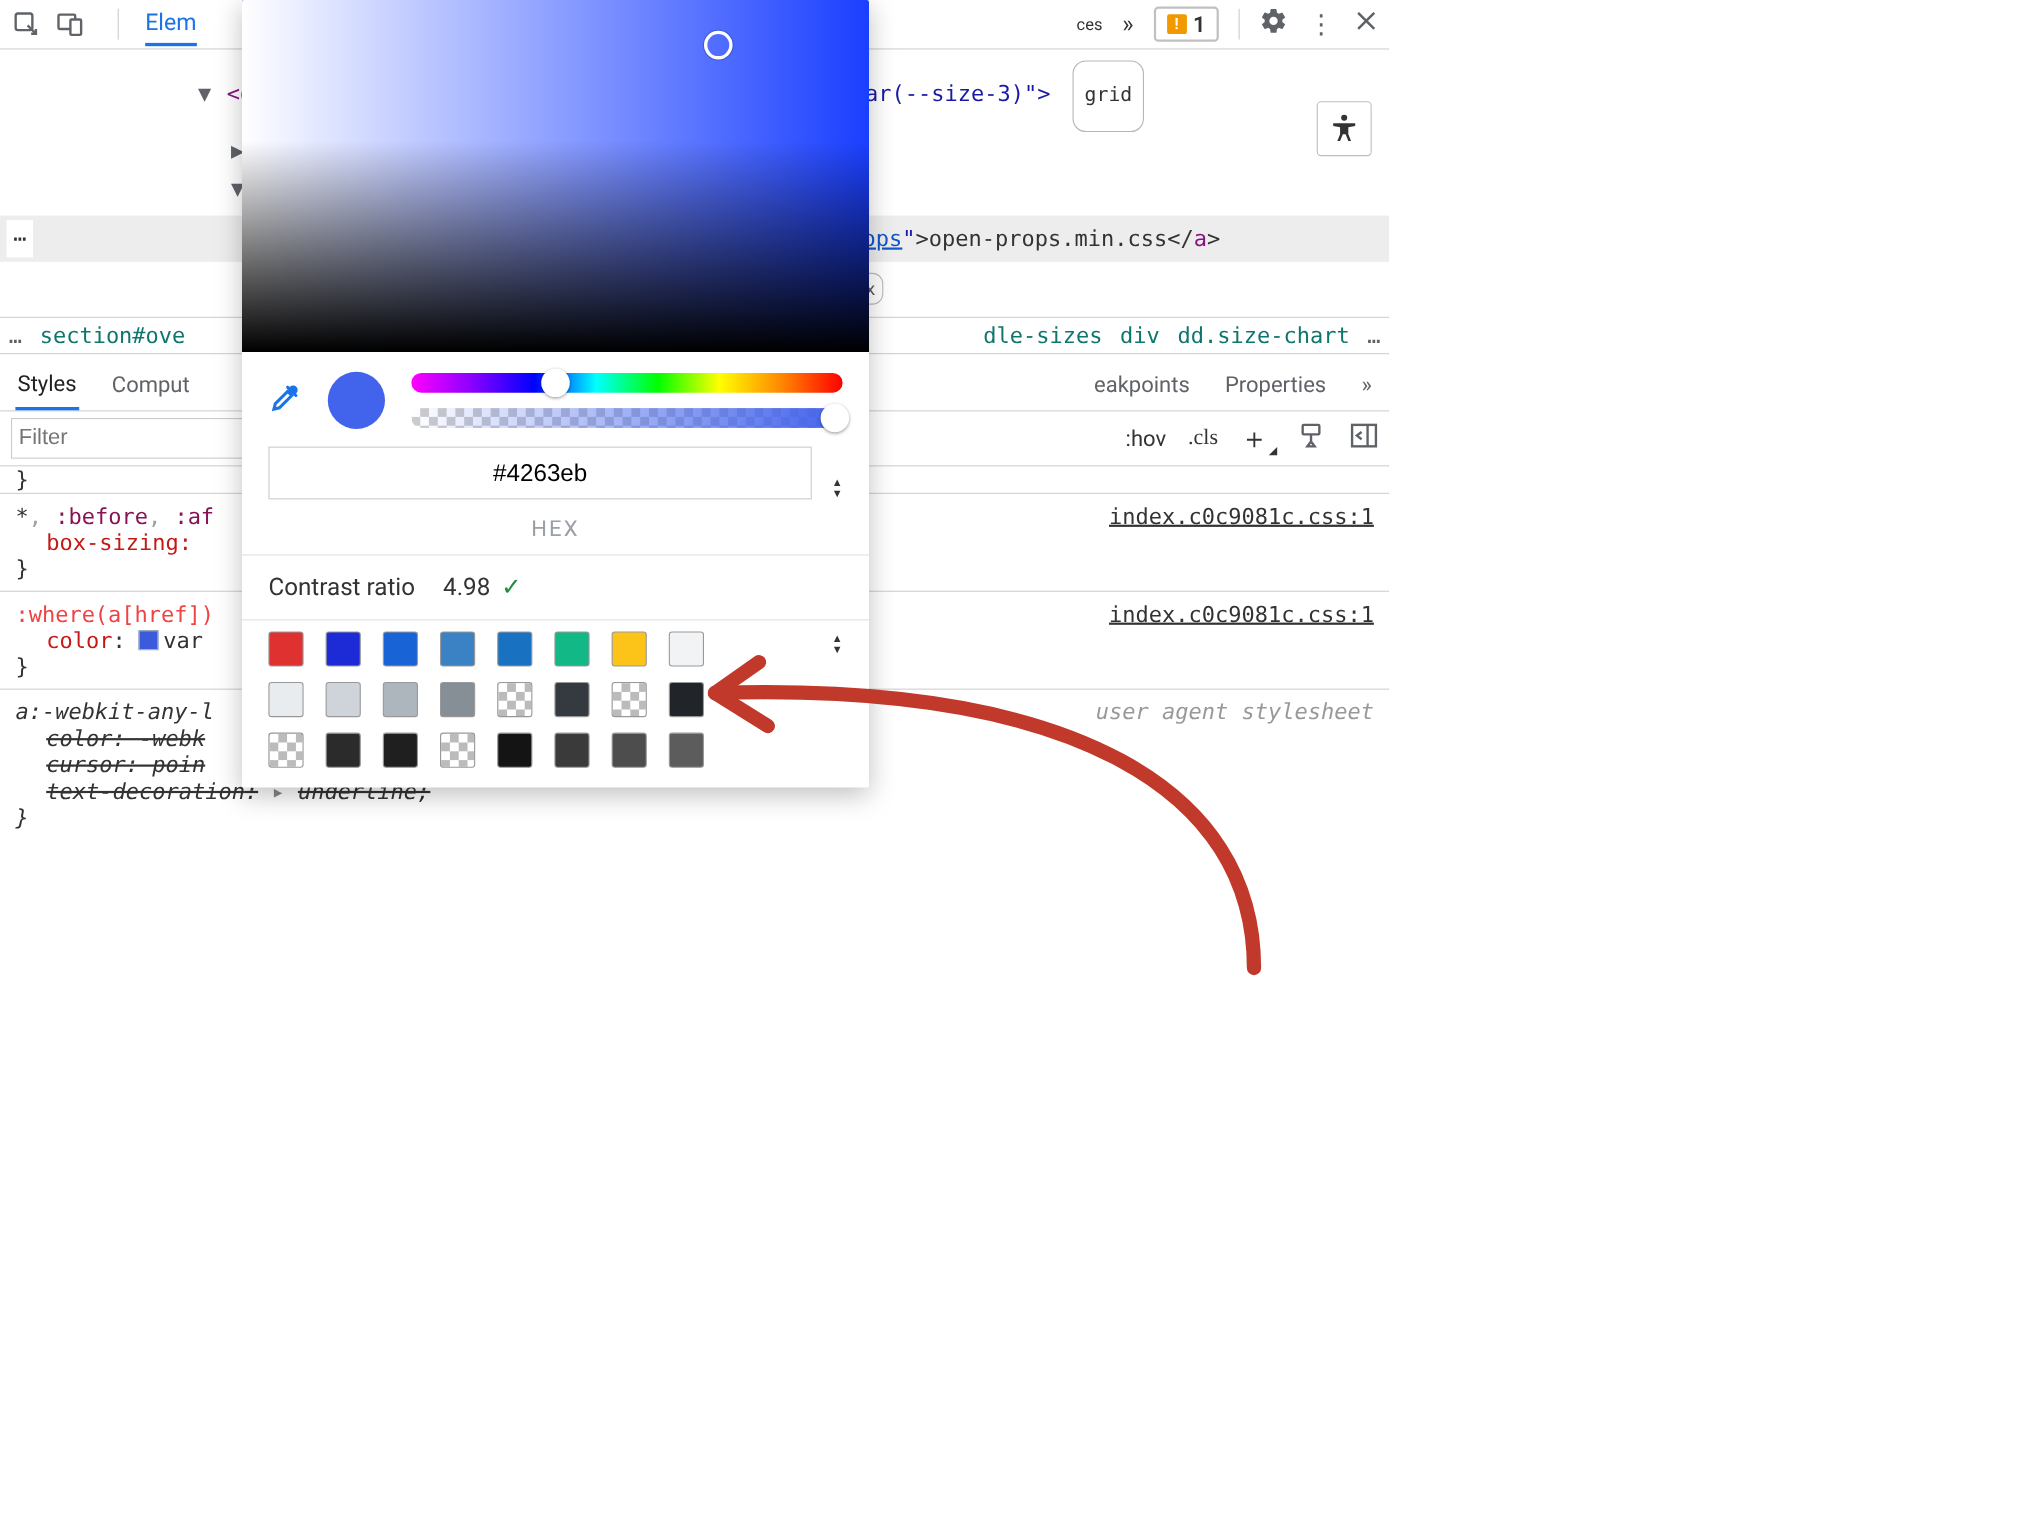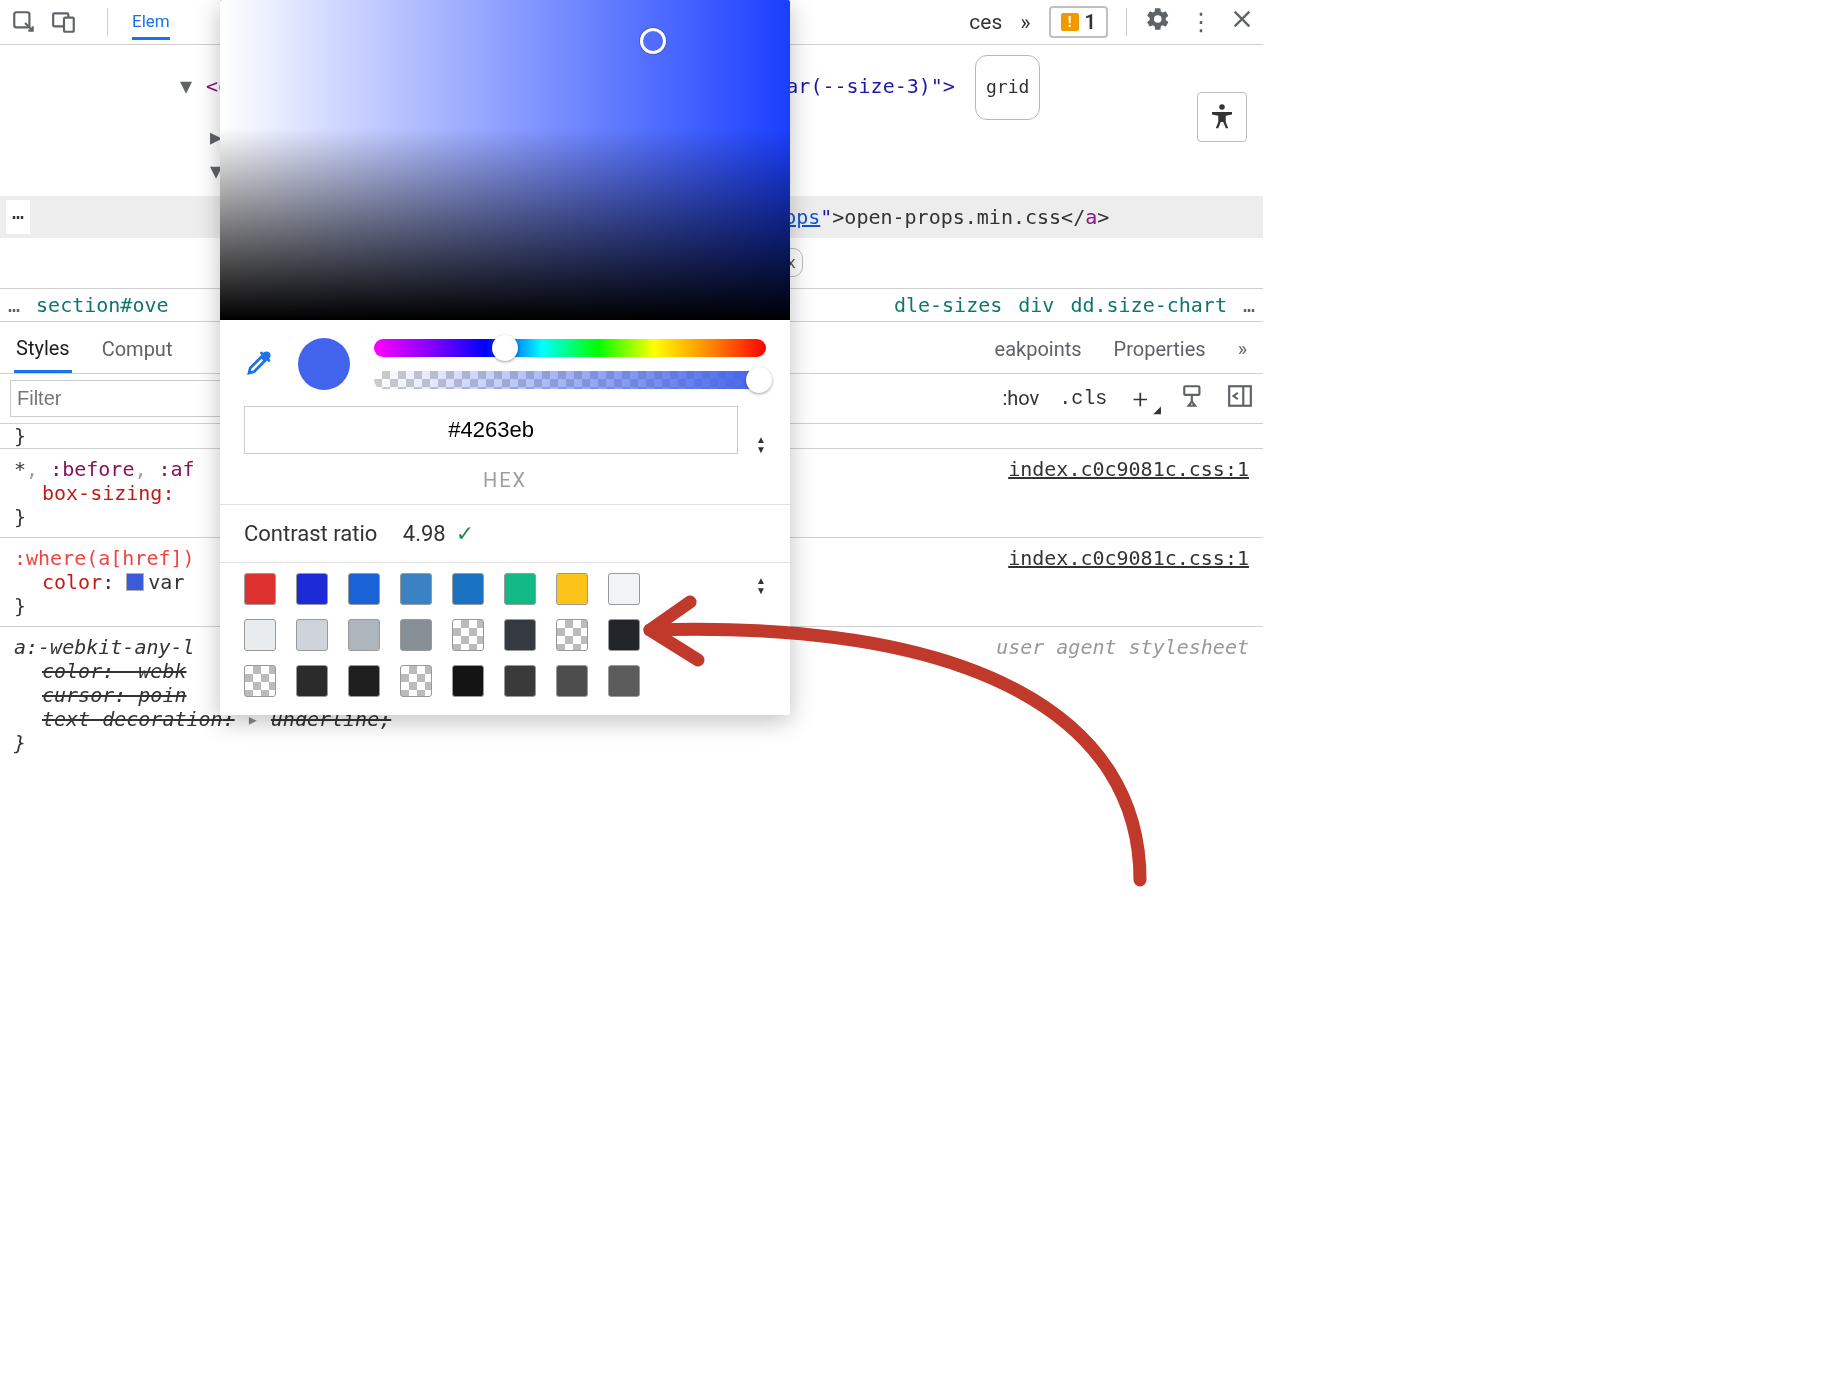--- a/index.html
+++ b/index.html
@@ -19,21 +19,21 @@
 .toolbar {
   height: 45px;
   display: flex;
   align-items: center;
   padding: 0 10px;
   border-bottom: 1px solid #d0d0d0;
   gap: 12px;
 }
 .toolbar-icon { width: 28px; height: 28px; display: flex; align-items: center; justify-content: center; }
 .toolbar-spacer { width: 18px; border-right: 1px solid #ccc; height: 28px; }
-.panel-tab { font-size: 17px; color: #333; padding: 6px 0; margin-left: 12px; }
+.panel-tab { font-size: 21px; color: #333; padding: 6px 0; margin-left: 12px; }
 .panel-tab.active { color: #1a73e8; border-bottom: 3px solid #1a73e8; }
 .toolbar-right { margin-left: auto; display: flex; align-items: center; gap: 18px; }
 .issues-badge {
   border: 2px solid #c0c0c0; border-radius: 4px;
   padding: 2px 10px; display: flex; align-items: center; gap: 6px;
   font-weight: 600; font-size: 20px;
 }
 .issues-badge .warn-sq {
   width: 18px; height: 18px; background: #f29900; border-radius: 2px;
   display: flex; align-items: center; justify-content: center; color: #fff;
@@ -95,21 +95,21 @@
 .styles-toolbar {
   display: flex; align-items: center; padding: 6px 10px;
   border-bottom: 1px solid #d0d0d0; gap: 14px;
 }
 .filter-input {
   flex: 0 0 300px; font-size: 20px; padding: 6px 6px;
   border: 1px solid #ccc; color:#ec4899; background:#fff;
 }
 .styles-toolbar .right { margin-left:auto; display:flex; align-items:center; gap:20px; font-size:20px; }
 .hov { }
-.cls { font-family: Liberation Mono, monospace; }
+.cls { font-family: Liberation Serif, serif; }
 .plus { font-size: 26px; }
 
 
 .rules { font-size: 20px; }
 .rule-block { border-top: 1px solid #d0d0d0; padding: 8px 14px; }
 .rule-header { display:flex; }
 .rule-source { margin-left:auto; text-decoration: underline; color: #333; }
 .selector { color: #8a1253; }
 .selector .gray { color:#9aa0a6; }
 .prop-line { padding-left: 28px; }
@@ -204,21 +204,21 @@
   </div>
   <div class="toolbar-icon">
     <svg width="26" height="26" viewBox="0 0 24 24" fill="none" stroke="#5f6368" stroke-width="2">
         <rect x="2" y="4" width="14" height="12" rx="1"></rect>
         <rect x="12" y="8" width="9" height="13" rx="1" fill="#fff"></rect>
       </svg>
   </div>
   <div class="toolbar-spacer"></div>
   <div class="panel-tab active">Elem</div>
   <div class="toolbar-right">
-    <span style="font-size:21px;">ces</span>
+    <span style="font-size:15px;">ces</span>
     <span style="font-size:22px;">»</span>
     <div class="issues-badge">
       <span class="warn-sq">!</span>
       <span>1</span>
     </div>
     <span style="border-left:1px solid #ccc;height:28px;"></span>
     <span class="gear">
       <svg width="26" height="26" viewBox="0 0 24 24" fill="#5f6368">
           <path d="M19.14,12.94a7,7,0,0,0,.05-.94,7,7,0,0,0-.05-.94l2.11-1.65a.5.5,0,0,0,.12-.64l-2-3.46a.5.5,0,0,0-.61-.22l-2.49,1a7,7,0,0,0-1.63-.94l-.38-2.65A.5.5,0,0,0,13.77,2H9.77a.5.5,0,0,0-.5.42L8.89,5.07a7,7,0,0,0-1.63.94l-2.49-1a.5.5,0,0,0-.61.22l-2,3.46a.5.5,0,0,0,.12.64L4.39,11a7,7,0,0,0,0,1.88L2.28,14.51a.5.5,0,0,0-.12.64l2,3.46a.5.5,0,0,0,.61.22l2.49-1a7,7,0,0,0,1.63.94l.38,2.65a.5.5,0,0,0,.5.42h4a.5.5,0,0,0,.5-.42l.38-2.65a7,7,0,0,0,1.63-.94l2.49,1a.5.5,0,0,0,.61-.22l2-3.46a.5.5,0,0,0-.12-.64ZM11.77,15.5A3.5,3.5,0,1,1,15.27,12,3.5,3.5,0,0,1,11.77,15.5Z"></path>
         </svg>

